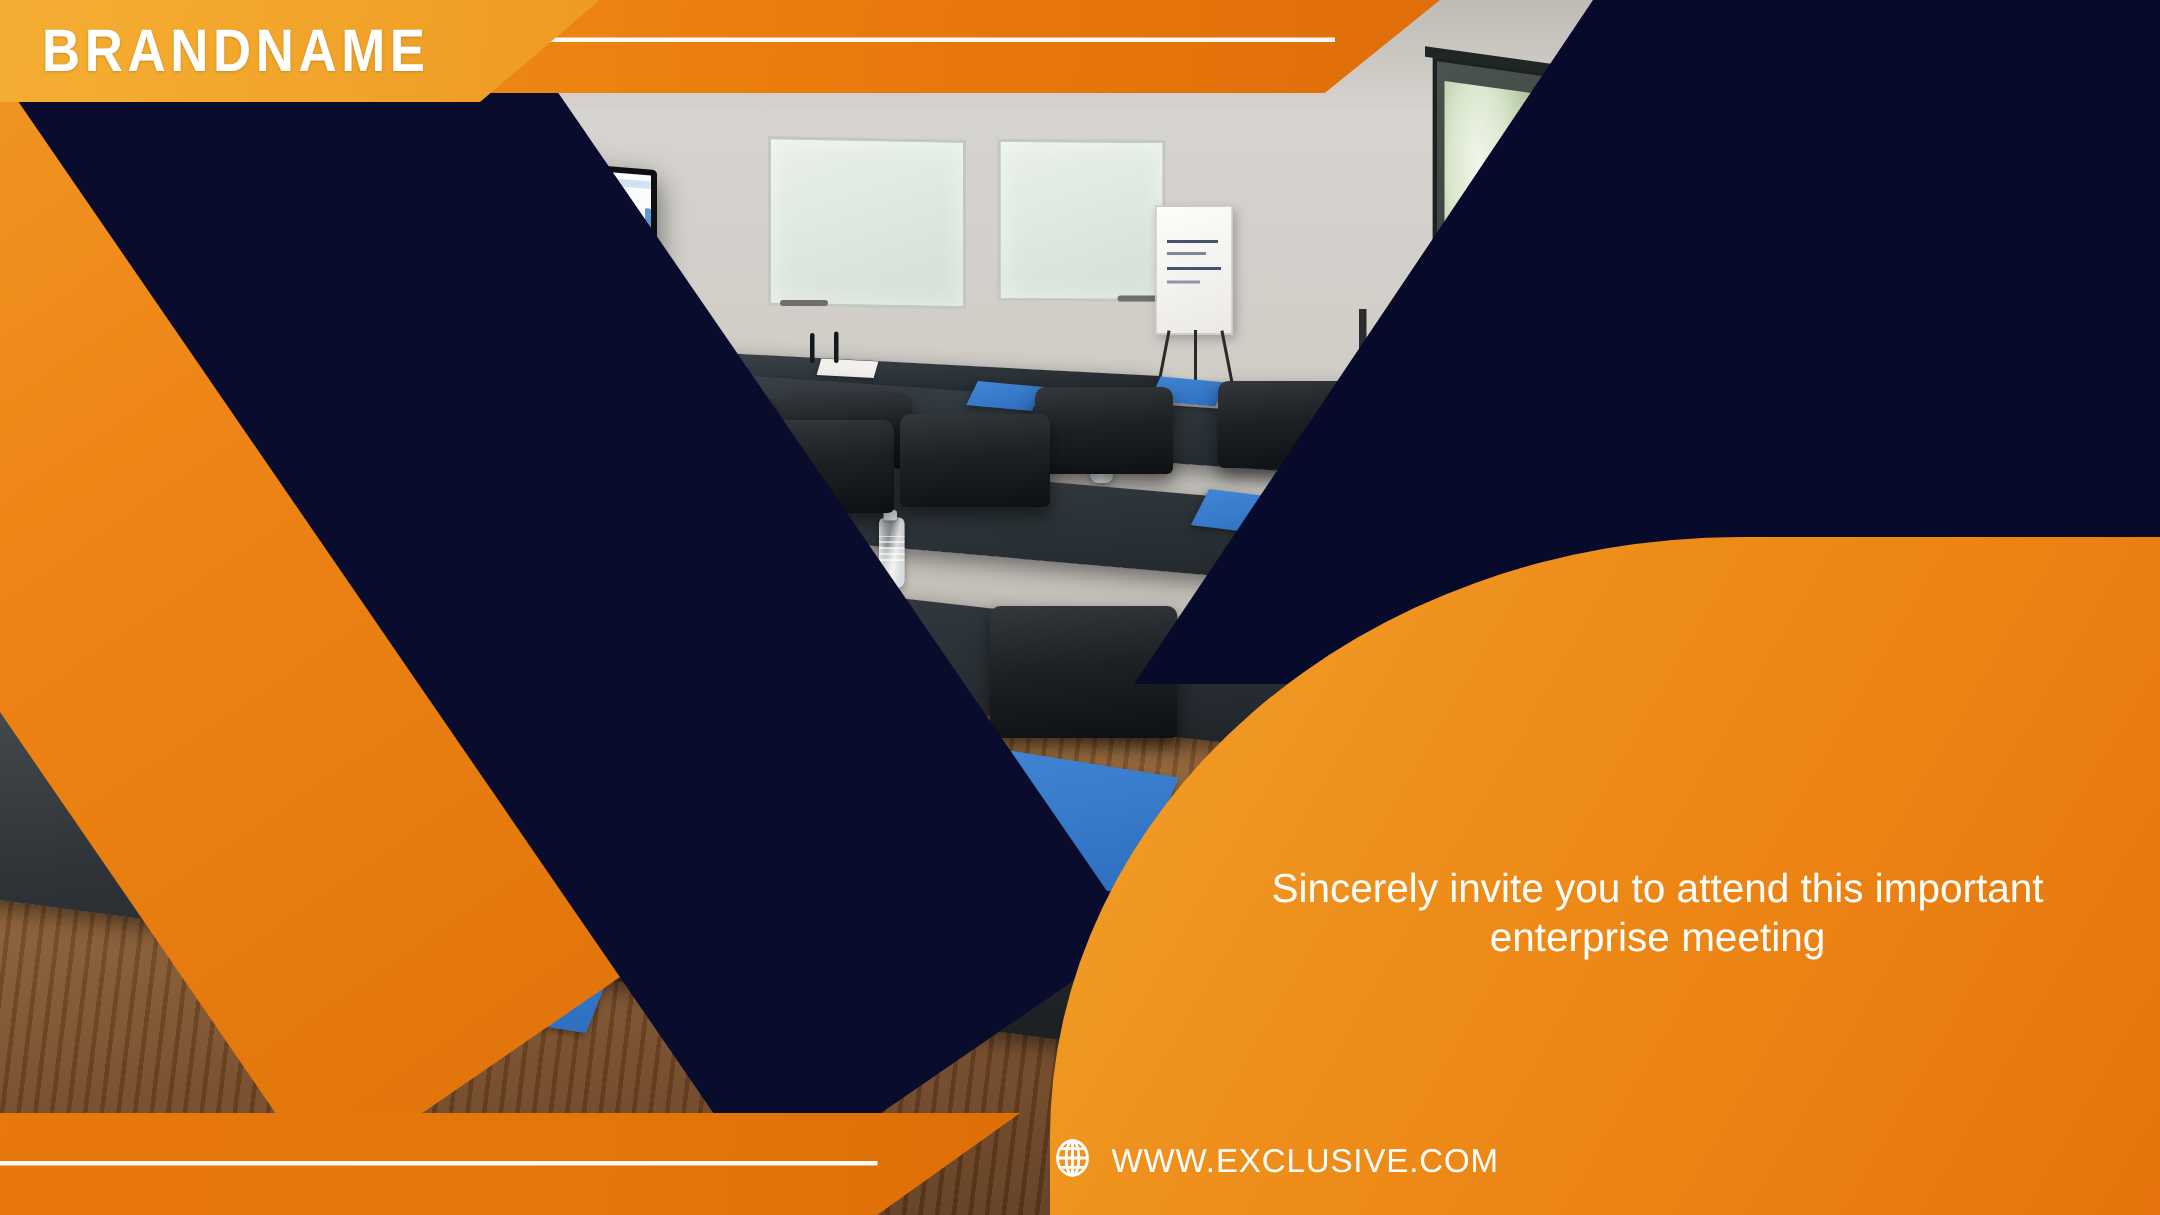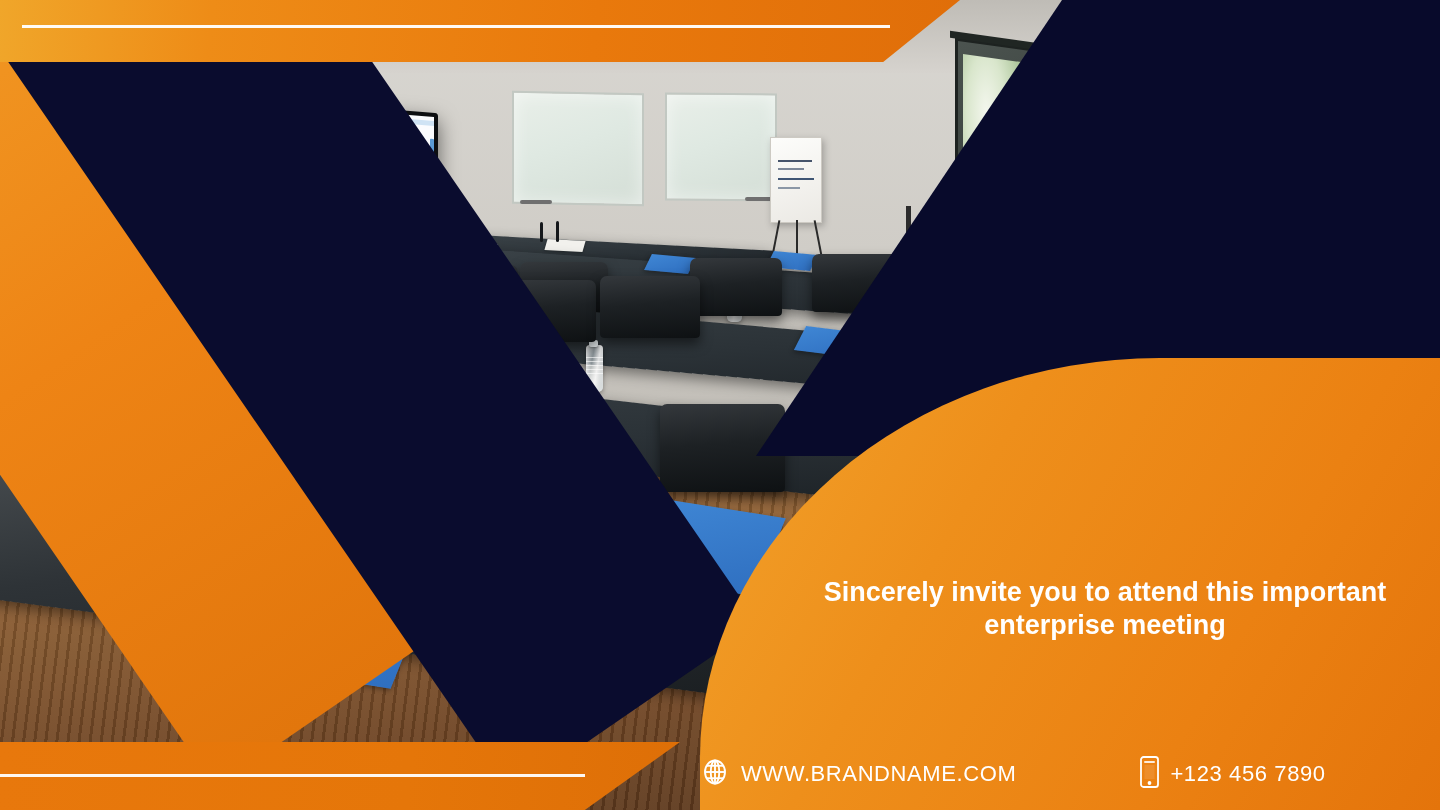--- a/index.html
+++ b/index.html
@@ -141,21 +141,21 @@
   .navytitle .l2{font-size:66px;transform:scaleX(.92);display:block;}
 
   
   .orangepanel{position:absolute;right:0;top:358px;width:740px;height:452px;
       background:linear-gradient(120deg,#F2A22B 0%,#EE8F1B 35%,#EB8112 70%,#E4740B 100%);
       border-top-left-radius:460px 400px;}
   .op-head{position:absolute;left:90px;right:24px;top:92px;text-align:center;color:#fff;
       font-weight:bold;font-size:41px;line-height:1.13;letter-spacing:.5px;}
   .op-head span{display:block;transform:scaleX(.9);}
   .op-sub{position:absolute;left:100px;right:30px;top:218px;text-align:center;color:#fff;
-      font-size:27px;line-height:1.24;font-weight:700;}
+      font-size:27px;line-height:1.24;font-weight:400;}
 
   
   .botbar{position:absolute;left:0;bottom:0;width:680px;height:68px;
       background:linear-gradient(95deg,#E8780C 0%,#E57609 60%,#DE6F07 100%);
       clip-path:polygon(0 0,100% 0,86% 100%,0 100%);}
   .botline{position:absolute;left:0;bottom:33px;width:585px;height:3px;background:#fff;opacity:.95;}
 
   
   .footer{position:absolute;left:690px;bottom:0;right:0;height:72px;display:flex;align-items:center;}
   .fitem{display:flex;align-items:center;color:#fff;}
@@ -322,20 +322,23 @@
   </div>
 
   <div class="ov">
     <div class="band-orange"></div>
     <div class="band-navy"></div>
   </div>
 
   <div class="topbar"></div>
   <div class="topline"></div>
 
+  <div class="brandtab">
+    <div class="brandtxt">BRANDNAME</div>
+  </div>
 
   <div class="navypanel"></div>
 
   <div class="orangepanel">
     <div class="op-sub">
       <span>Sincerely invite you to attend this important</span>
       <span>enterprise meeting</span>
     </div>
   </div>
 
@@ -347,28 +350,17 @@
       <span class="ic">
         <svg width="30" height="30" viewBox="0 0 24 24" fill="none" stroke="#fff" stroke-width="1.5">
           <ellipse cx="12" cy="12" rx="8" ry="9.2"></ellipse>
           <ellipse cx="12" cy="12" rx="3.4" ry="9.2"></ellipse>
           <line x1="4" y1="12" x2="20" y2="12"></line>
           <line x1="5.4" y1="7" x2="18.6" y2="7"></line>
           <line x1="5.4" y1="17" x2="18.6" y2="17"></line>
           <line x1="12" y1="2.8" x2="12" y2="21.2"></line>
         </svg>
       </span>
-      <span class="lbl">WWW.BRANDNAME.COM</span>
-    </div>
-    <div class="fitem f-tel">
-      <span class="ic">
-        <svg width="19" height="32" viewBox="0 0 19 32">
-          <rect x="1" y="1" width="17" height="30" rx="2.6" fill="none" stroke="#fff" stroke-width="1.8"></rect>
-          <rect x="4" y="5" width="11" height="2" rx="1" fill="#fff" opacity=".85"></rect>
-          <rect x="4.5" y="9" width="10" height="14" fill="#fff" opacity=".1"></rect>
-          <circle cx="9.5" cy="27" r="1.9" fill="#fff"></circle>
-        </svg>
-      </span>
-      <span class="lbl">+123 456 7890</span>
+      <span class="lbl">WWW.EXCLUSIVE.COM</span>
     </div>
   </div>
 
 </div>
 
 </body></html>

